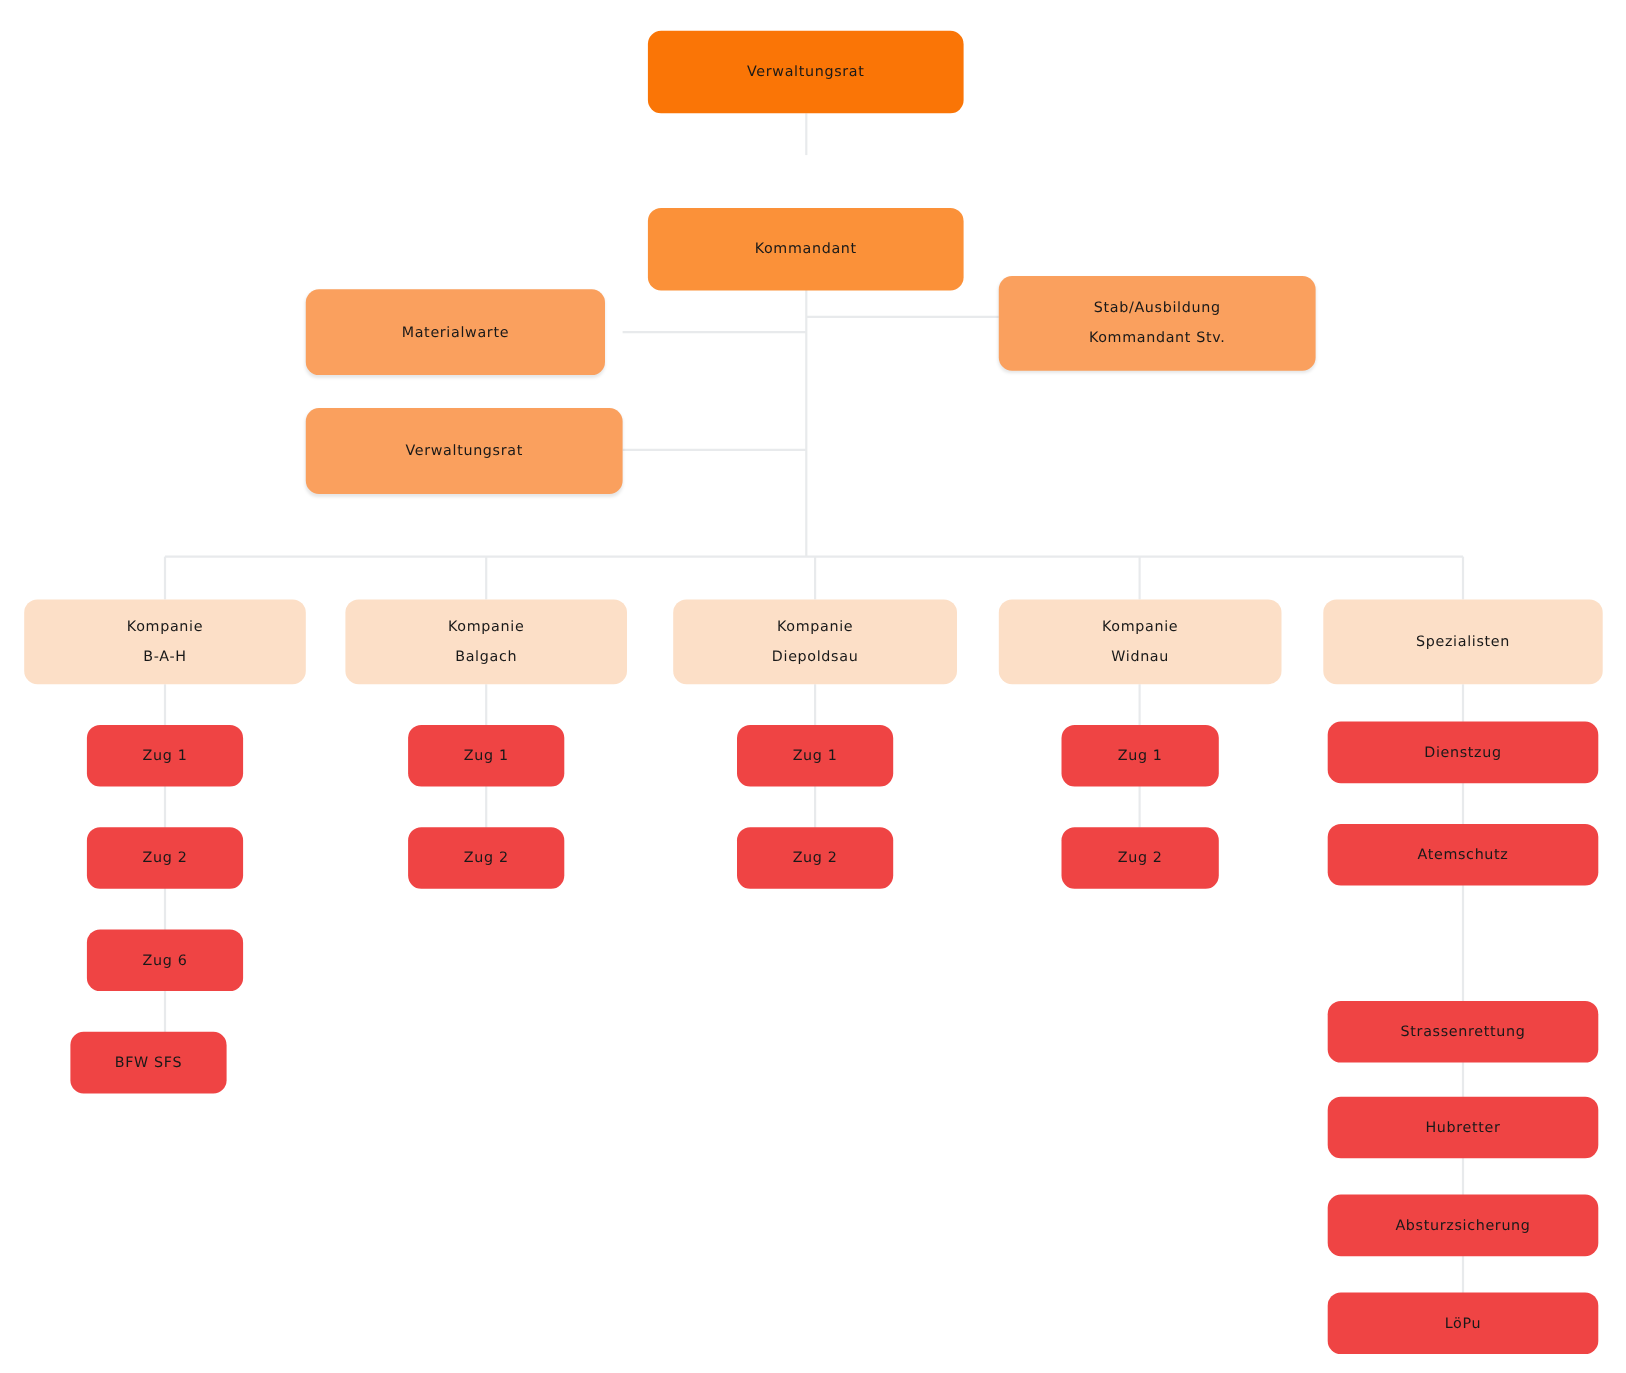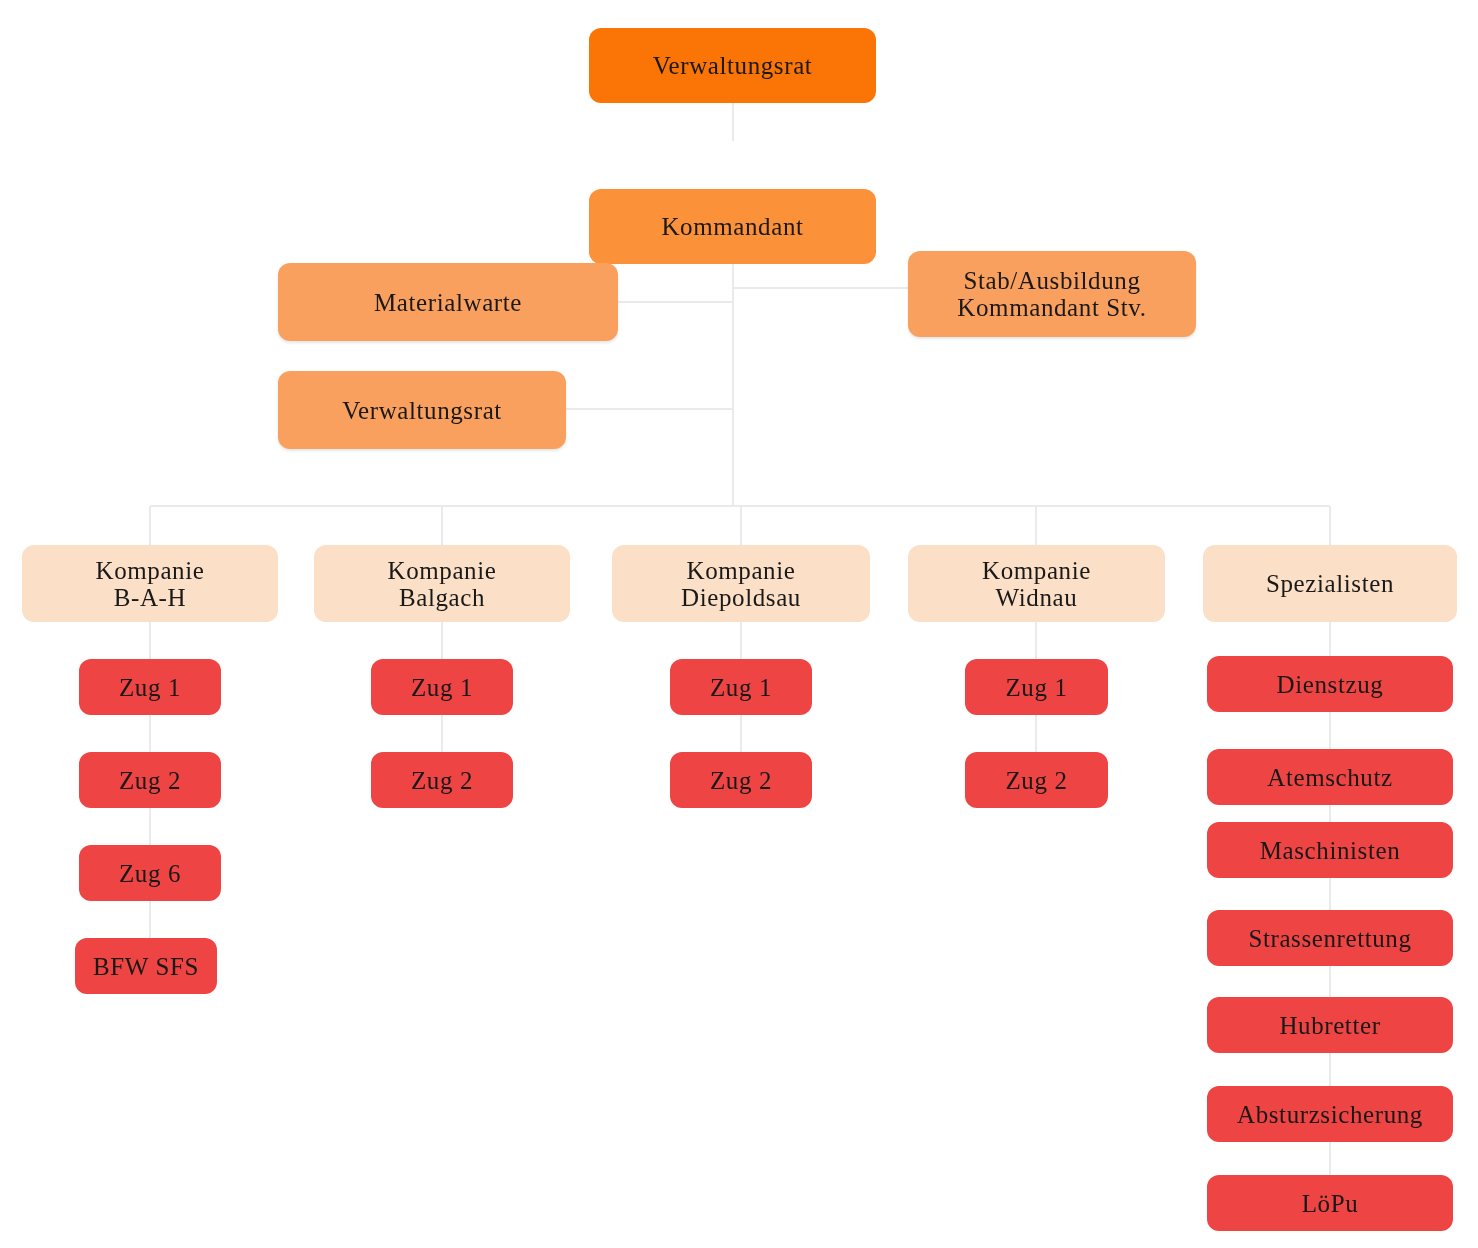--- a/index.html
+++ b/index.html
@@ -11,26 +11,25 @@
     color:#191919;
     overflow:hidden;
   }
   .lines{position:absolute;left:0;top:0;z-index:1;}
   .node{
     position:absolute;
     z-index:2;
     display:flex;align-items:center;justify-content:center;
     text-align:center;
     border-radius:12px;
-    font-size:25px;
+    font-size:13px;
     font-weight:500;
     letter-spacing:0.6px;
     line-height:27px;
     white-space:pre-line;
-    font-family:Liberation Serif, serif;
   }
   .c-root{background:#fa7506;}
   .c-cmd{background:#fb9139;margin-top:48px;}
   .c-staff{background:#faa05e;box-shadow:0 2px 3px rgba(0,0,0,0.10);}
   .c-comp{background:#fcdfc7;}
   .c-unit{background:#ef4444;border-radius:12px;}
 </style>
 </head>
 <body>
 
@@ -60,21 +59,21 @@
       <line x1="741" y1="622" x2="741" y2="780"></line>
       <line x1="1036" y1="622" x2="1036" y2="780"></line>
       <line x1="1330" y1="622" x2="1330" y2="1203"></line>
     </g>
   </svg>
 
   <div class="node c-root" style="left:589px;top:28px;width:287px;height:75px">Verwaltungsrat</div>
 
   <div class="node c-cmd" style="left:589px;top:141px;width:287px;height:75px">Kommandant</div>
 
-  <div class="node c-staff" style="left:278px;top:263px;width:340px;height:78px">Materialwarte</div>
+  <div class="node c-staff" style="left:278px;top:263px;width:272px;height:78px">Materialwarte</div>
 
   <div class="node c-staff" style="left:278px;top:371px;width:288px;height:78px">Verwaltungsrat</div>
 
   <div class="node c-staff" style="left:908px;top:251px;width:288px;height:86px">Stab/Ausbildung
 Kommandant Stv.</div>
 
   <div class="node c-comp" style="left:22px;top:545px;width:256px;height:77px">Kompanie
 B-A-H</div>
 
   <div class="node c-comp" style="left:314px;top:545px;width:256px;height:77px">Kompanie
@@ -84,32 +83,31 @@
 Diepoldsau</div>
 
   <div class="node c-comp" style="left:908px;top:545px;width:257px;height:77px">Kompanie
 Widnau</div>
 
   <div class="node c-comp" style="left:1203px;top:545px;width:254px;height:77px">Spezialisten</div>
 
   <div class="node c-unit" style="left:79px;top:659px;width:142px;height:56px">Zug 1</div>
   <div class="node c-unit" style="left:79px;top:752px;width:142px;height:56px">Zug 2</div>
   <div class="node c-unit" style="left:79px;top:845px;width:142px;height:56px">Zug 6</div>
-  <div class="node c-unit" style="left:75px;top:938px;width:142px;height:56px">BFW SFS</div>
+  <div class="node c-unit" style="left:64px;top:938px;width:142px;height:56px">BFW SFS</div>
 
   <div class="node c-unit" style="left:371px;top:659px;width:142px;height:56px">Zug 1</div>
   <div class="node c-unit" style="left:371px;top:752px;width:142px;height:56px">Zug 2</div>
 
   <div class="node c-unit" style="left:670px;top:659px;width:142px;height:56px">Zug 1</div>
   <div class="node c-unit" style="left:670px;top:752px;width:142px;height:56px">Zug 2</div>
 
   <div class="node c-unit" style="left:965px;top:659px;width:143px;height:56px">Zug 1</div>
   <div class="node c-unit" style="left:965px;top:752px;width:143px;height:56px">Zug 2</div>
 
   <div class="node c-unit" style="left:1207px;top:656px;width:246px;height:56px">Dienstzug</div>
   <div class="node c-unit" style="left:1207px;top:749px;width:246px;height:56px">Atemschutz</div>
-  <div class="node c-unit" style="left:1207px;top:822px;width:246px;height:56px">Maschinisten</div>
   <div class="node c-unit" style="left:1207px;top:910px;width:246px;height:56px">Strassenrettung</div>
   <div class="node c-unit" style="left:1207px;top:997px;width:246px;height:56px">Hubretter</div>
   <div class="node c-unit" style="left:1207px;top:1086px;width:246px;height:56px">Absturzsicherung</div>
   <div class="node c-unit" style="left:1207px;top:1175px;width:246px;height:56px">LöPu</div>
 
 </div>
 
 </body></html>

